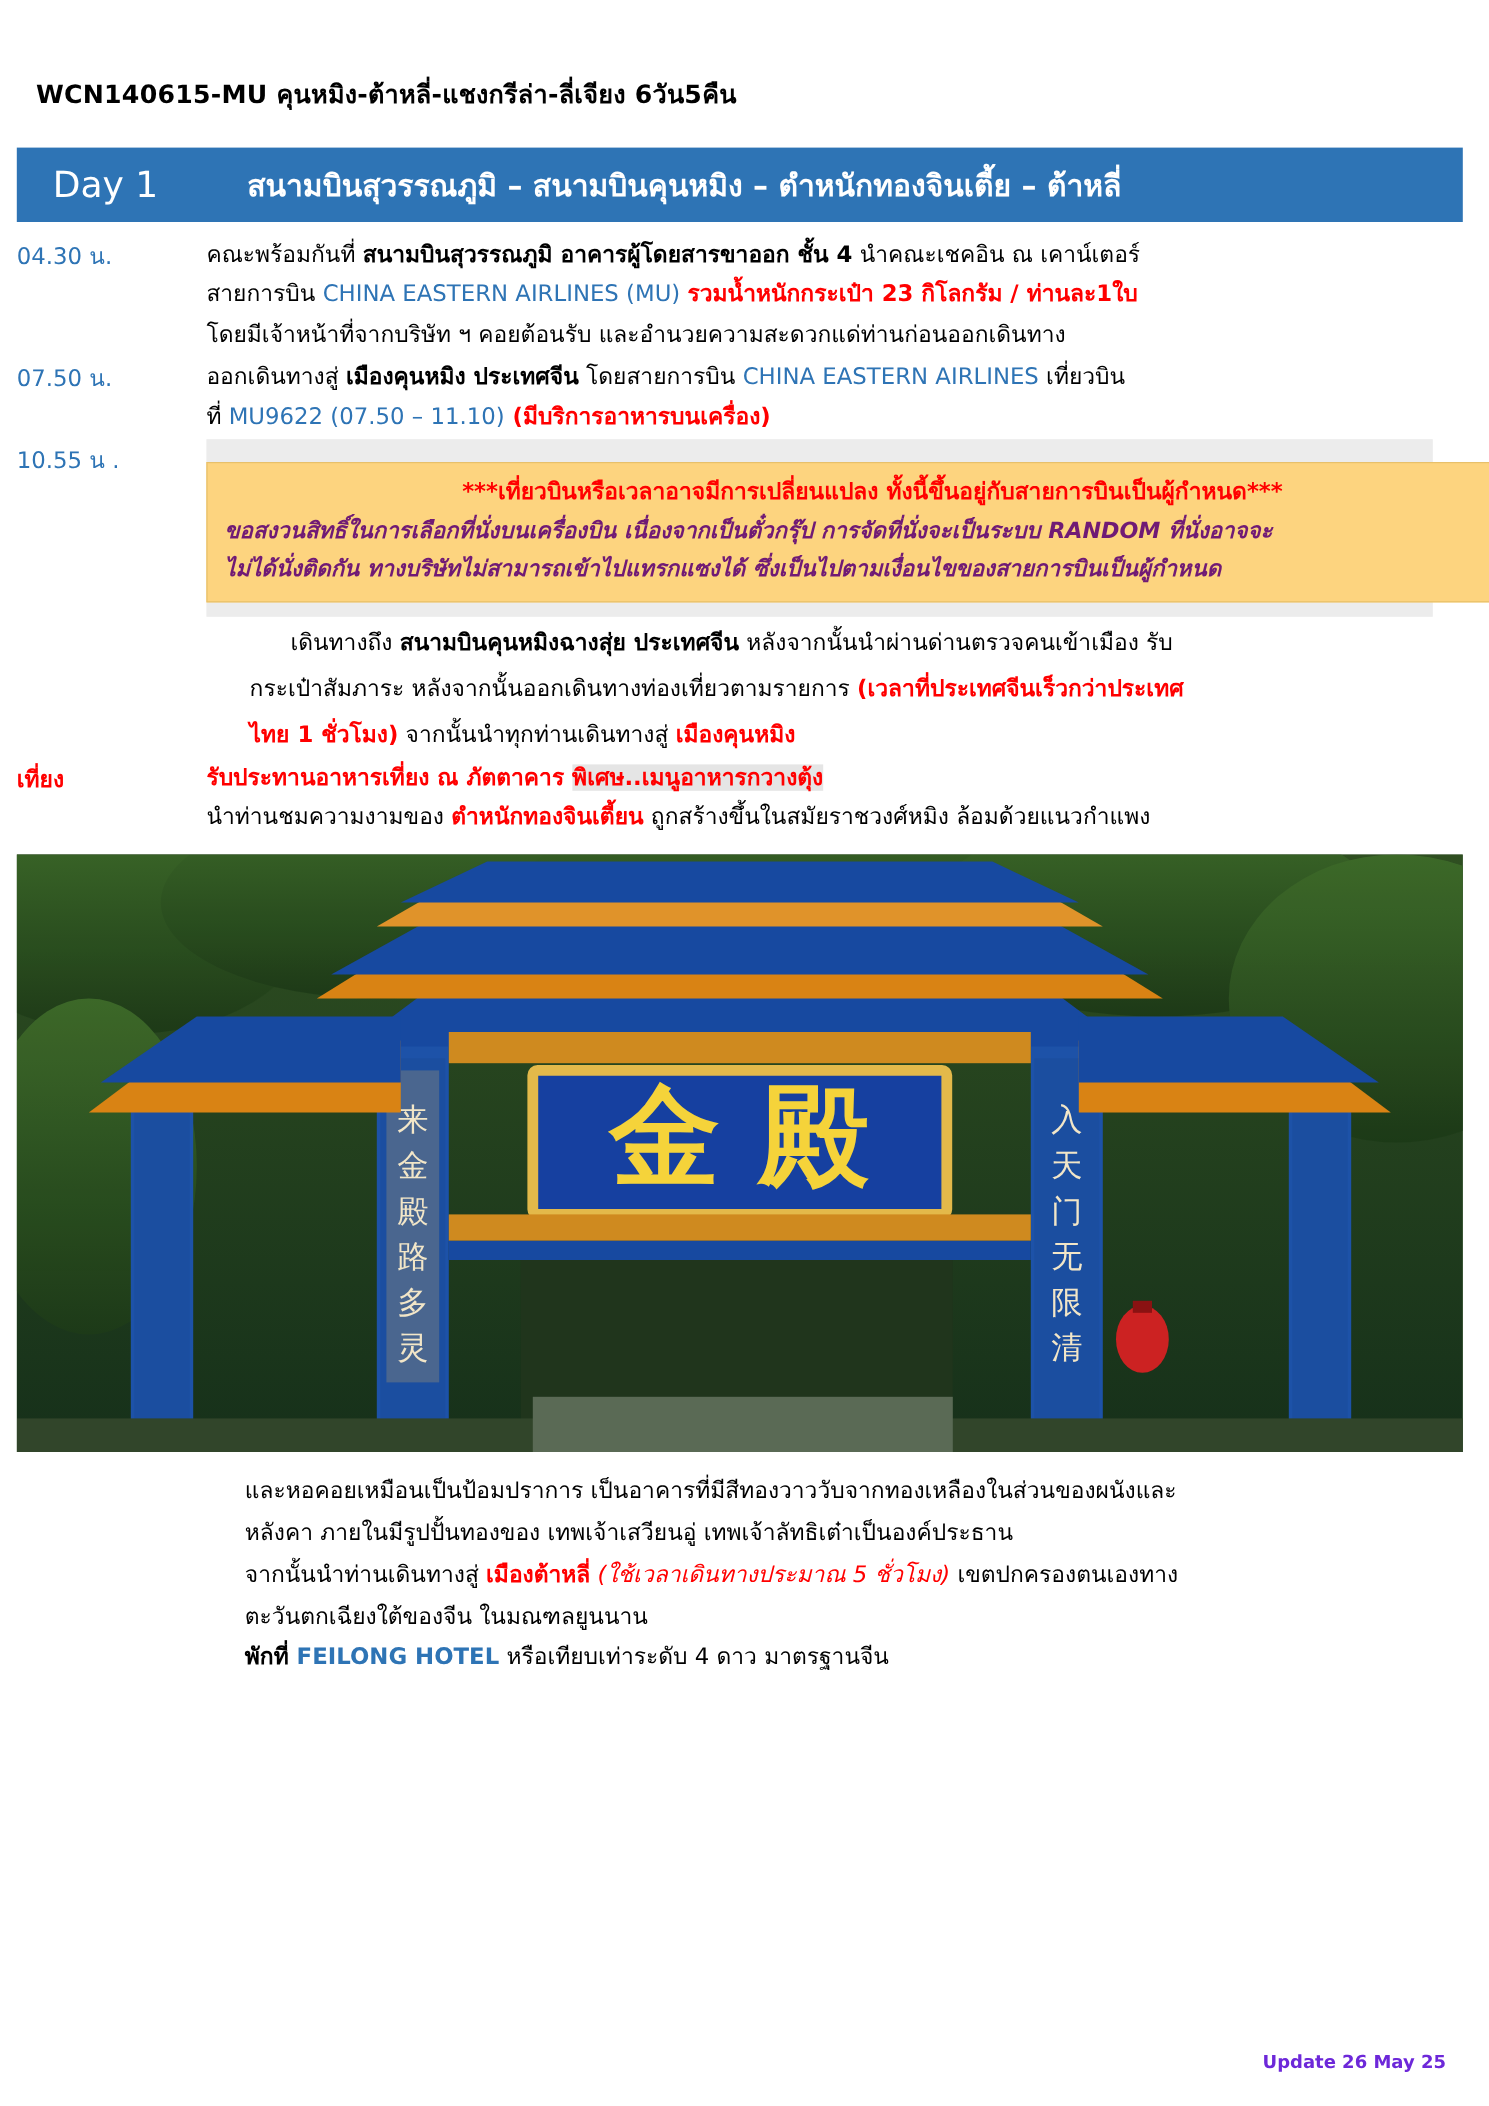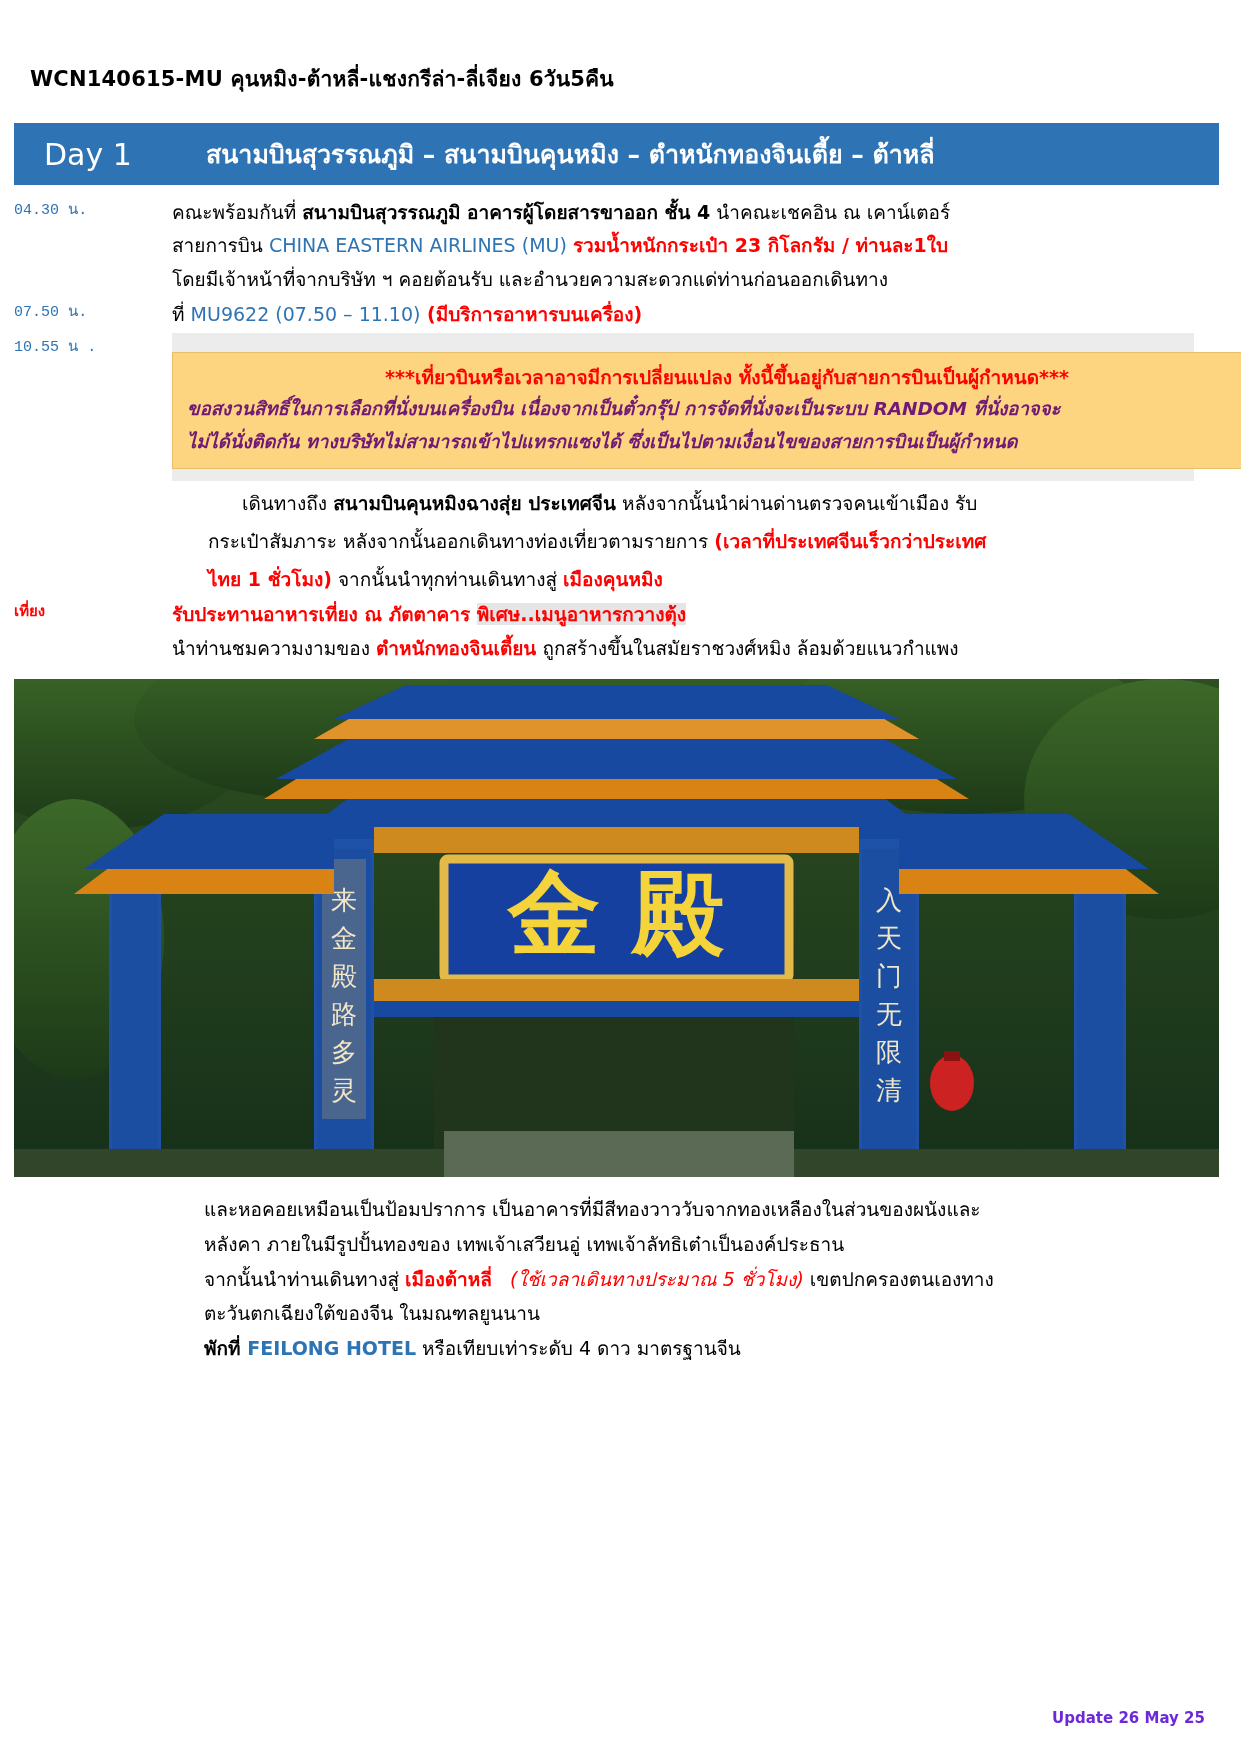--- a/index.html
+++ b/index.html
@@ -59,25 +59,24 @@
     width: 1205px;
   }
   .row {
     display: flex;
     align-items: flex-start;
     margin-bottom: 2px;
   }
   .time-col {
     width: 158px;
     flex: 0 0 158px;
-    font-size: 15px;
+    font-size: 19px;
     color: #2e74b5;
     padding-top: 2px;
     line-height: 1.75;
-    font-family: Liberation Mono, monospace;
   }
   .time-col.red {
     color: #ff0000;
     font-weight: bold;
   }
   .text-col {
     flex: 1 1 auto;
     font-size: 19px;
     line-height: 1.75;
     color: #000;
@@ -152,21 +151,20 @@
     padding-left: 190px;
     font-size: 19px;
     line-height: 1.78;
   }
   .bottom-text .ln {
     margin-bottom: 1px;
   }
   .ital-red {
     color: #ff0000;
     font-style: italic;
-    padding-left: 12px;
   }
   .footer {
     position: absolute;
     bottom: 28px;
     right: 36px;
     font-size: 15px;
     font-weight: bold;
     color: #6d28d9;
   }
 </style>
@@ -195,20 +193,23 @@
         </div>
         <div>
           <span>โดยมีเจ้าหน้าที่จากบริษัท ฯ คอยต้อนรับ และอำนวยความสะดวกแด่ท่านก่อนออกเดินทาง</span>
         </div>
       </div>
     </div>
 
     <div class="row">
       <div class="time-col">07.50 น.</div>
       <div class="text-col">
+        <div>
+          <span>ออกเดินทางสู่ </span><span class="bold">เมืองคุนหมิง ประเทศจีน</span><span> โดยสายการบิน </span><span class="b-blue">CHINA EASTERN AIRLINES</span><span> เที่ยวบิน</span>
+        </div>
         <div>
           <span>ที่ </span><span class="b-blue">MU9622 (07.50 – 11.10)</span><span class="b-red"> (มีบริการอาหารบนเครื่อง)</span>
         </div>
       </div>
     </div>
 
     <div class="row">
       <div class="time-col">10.55    น .</div>
       <div class="text-col">
         <div class="note-wrap">

